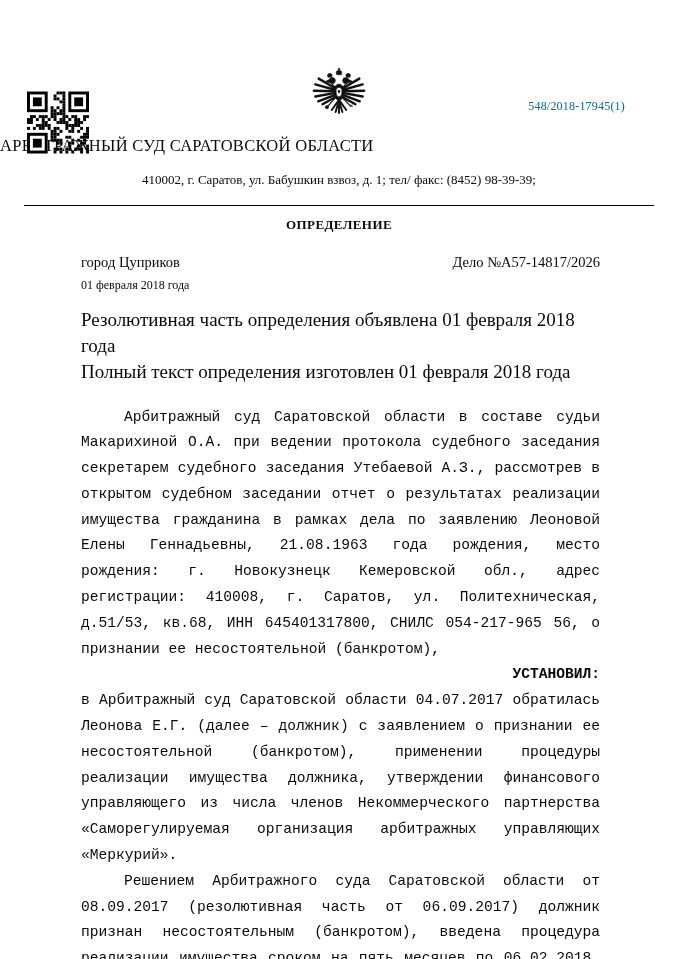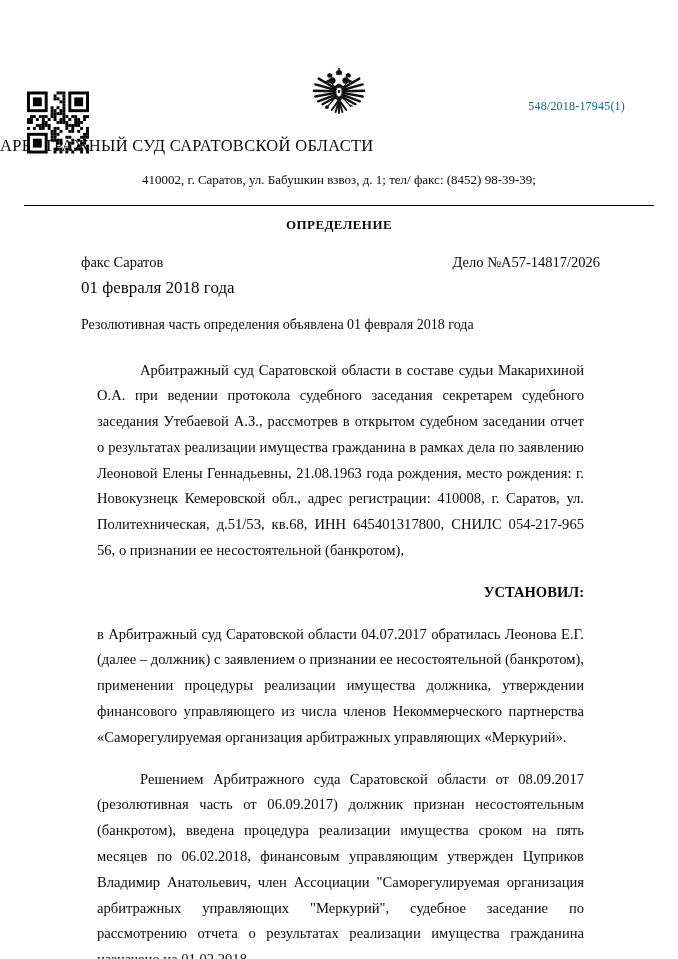--- a/index.html
+++ b/index.html
@@ -12,25 +12,25 @@
   .doc-number{
     position:absolute;top:33px;right:53px;
     font-size:12px;color:#0369a1;letter-spacing:0.2px;
   }
   .emblem{display:block;margin:66px auto 8px;width:58px;height:62px;}
   .court-name{text-align:left;font-size:16.5px;margin:0;font-weight:400;letter-spacing:0.3px;}
   .hdr-line{text-align:center;font-size:13px;line-height:18.5px;margin:15px;}
   .rule{border:0;border-top:1.4px solid #000;margin:5px 24px 0 24px;}
   .title{text-align:center;font-weight:700;font-size:13px;margin:11px 0 0 0;letter-spacing:0.4px;}
   .meta-row{display:flex;justify-content:space-between;margin:21px 78px 0 81px;font-size:14.5px;}
-  .date-line{margin:7px 78px 0 81px;font-size:17px;}
-  .announce-block{margin:14px 78px 0 81px;font-size:14px;}
+  .date-line{margin:7px 78px 0 81px;font-size:12px;}
+  .announce-block{margin:14px 78px 0 81px;font-size:19px;}
   .announce-block p{margin:0;line-height:26px;}
   .content{margin:20px 78px 0 81px;font-size:14.6px;line-height:25.8px;text-align:justify;}
-  .content p{margin:16px;}
+  .content p{margin:0;font-family:Liberation Mono, monospace;}
   .indent{text-indent:43px;}
   .ustanovil{text-align:right;font-weight:700;text-indent:0;}
 </style>
 </head>
 <body>
 
 <div class="page">
 
   <div class="qr">
     <svg width="62" height="63" viewBox="0 0 63 63" xmlns="http://www.w3.org/2000/svg">
@@ -240,27 +240,28 @@
     </svg>
   </div>
 
   <p class="court-name">АРБИТРАЖНЫЙ СУД САРАТОВСКОЙ ОБЛАСТИ</p>
   <p class="hdr-line">410002, г. Саратов, ул. Бабушкин взвоз, д. 1; тел/ факс: (8452) 98-39-39;</p>
   <hr class="rule">
 
   <p class="title">ОПРЕДЕЛЕНИЕ</p>
 
   <div class="meta-row">
-    <span>факс Саратов</span>
+    <span>город Цуприков</span>
     <span>Дело №А57-14817/2026</span>
   </div>
   <div class="date-line">01 февраля 2018 года</div>
 
   <div class="announce-block">
     <p>Резолютивная часть определения объявлена 01 февраля 2018 года</p>
+    <p>Полный текст определения изготовлен 01 февраля 2018 года</p>
   </div>
 
   <div class="content">
     <p class="indent">Арбитражный суд Саратовской области в составе судьи Макарихиной О.А. при ведении протокола судебного заседания секретарем судебного заседания Утебаевой А.З., рассмотрев в открытом судебном заседании отчет о результатах реализации имущества гражданина в рамках дела по заявлению Леоновой Елены Геннадьевны, 21.08.1963 года рождения, место рождения: г. Новокузнецк Кемеровской обл., адрес регистрации: 410008, г. Саратов, ул. Политехническая, д.51/53, кв.68, ИНН 645401317800, СНИЛС 054-217-965 56, о признании ее несостоятельной (банкротом),</p>
     <p class="ustanovil">УСТАНОВИЛ:</p>
     <p>в Арбитражный суд Саратовской области 04.07.2017 обратилась Леонова Е.Г. (далее – должник) с заявлением о признании ее несостоятельной (банкротом), применении процедуры реализации имущества должника, утверждении финансового управляющего из числа членов Некоммерческого партнерства «Саморегулируемая организация арбитражных управляющих «Меркурий».</p>
     <p class="indent">Решением Арбитражного суда Саратовской области от 08.09.2017 (резолютивная часть от 06.09.2017) должник признан несостоятельным (банкротом), введена процедура реализации имущества сроком на пять месяцев по 06.02.2018, финансовым управляющим утвержден Цуприков Владимир Анатольевич, член Ассоциации "Саморегулируемая организация арбитражных управляющих "Меркурий", судебное заседание по рассмотрению отчета о результатах реализации имущества гражданина назначено на 01.02.2018.</p>
   </div>
 
 </div>

